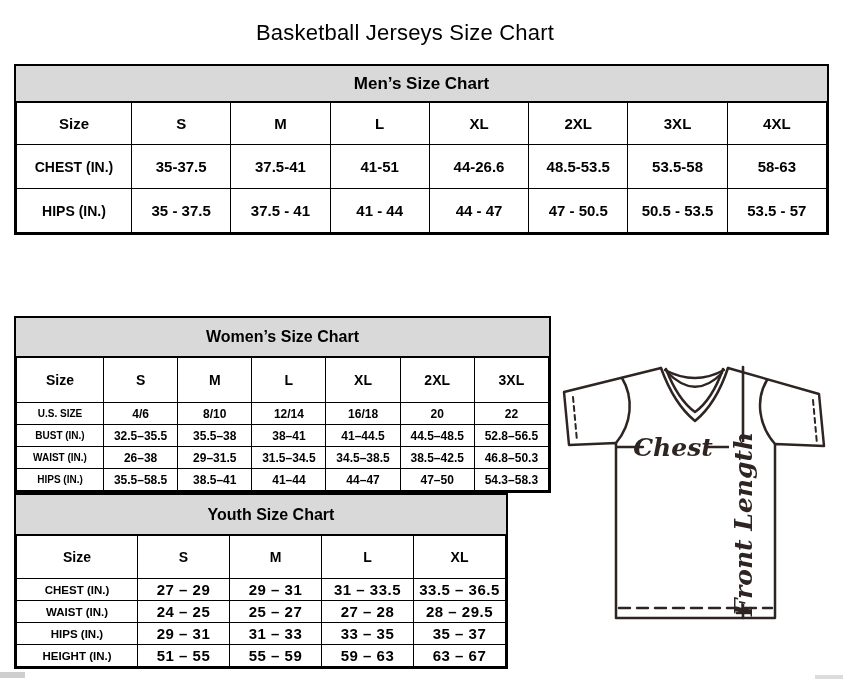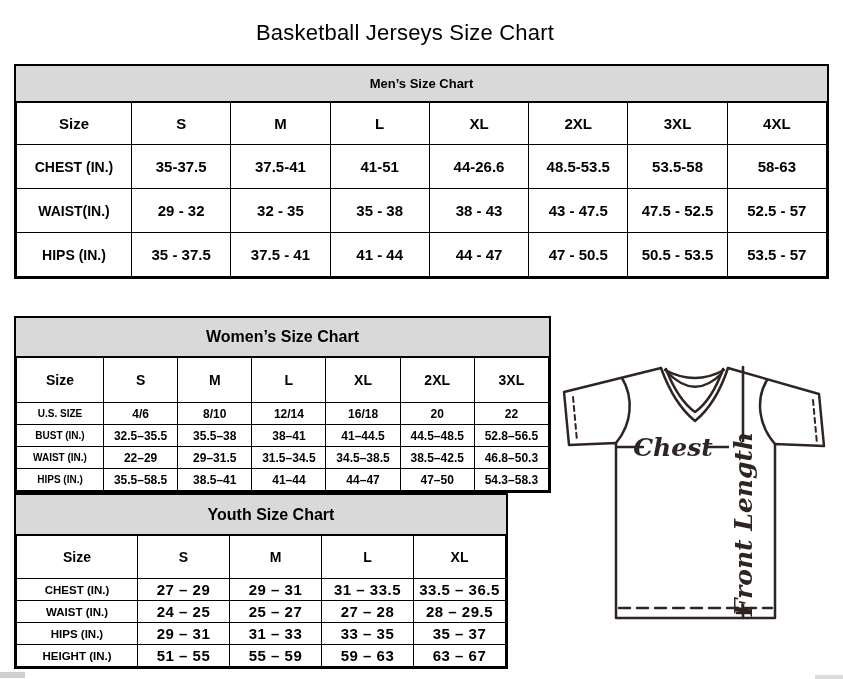--- a/index.html
+++ b/index.html
@@ -38,21 +38,21 @@
     border:1px solid #000;
     text-align:center;
     vertical-align:middle;
     font-weight:bold;
     padding:0 2px;
     overflow:hidden;
     white-space:nowrap;
   }
   
   .mens{left:14px;top:64px;width:815px;}
-  .mens .band{height:35px;line-height:35px;font-size:13px;}
+  .mens .band{height:35px;line-height:35px;font-size:17px;}
   .mens .label-col{width:115px;}
   .mens thead th{height:41px;font-size:15px;}
   .mens tbody th{font-size:14px;}
   .mens tbody td{height:43px;font-size:15px;}
   
   .womens{left:14px;top:316px;width:537px;}
   .womens .band{height:38px;line-height:38px;font-size:16px;}
   .womens .label-col{width:87px;}
   .womens thead th{height:44px;font-size:14px;}
   .womens tbody th{font-size:10px;}
@@ -111,30 +111,20 @@
           <th>CHEST (IN.)</th>
           <td>35-37.5</td>
           <td>37.5-41</td>
           <td>41-51</td>
           <td>44-26.6</td>
           <td>48.5-53.5</td>
           <td>53.5-58</td>
           <td>58-63</td>
         </tr>
         <tr>
-          <th>WAIST(IN.)</th>
-          <td>29 - 32</td>
-          <td>32 - 35</td>
-          <td>35 - 38</td>
-          <td>38 - 43</td>
-          <td>43 - 47.5</td>
-          <td>47.5 - 52.5</td>
-          <td>52.5 - 57</td>
-        </tr>
-        <tr>
           <th>HIPS (IN.)</th>
           <td>35 - 37.5</td>
           <td>37.5 - 41</td>
           <td>41 - 44</td>
           <td>44 - 47</td>
           <td>47 - 50.5</td>
           <td>50.5 - 53.5</td>
           <td>53.5 - 57</td>
         </tr>
       </tbody>
@@ -178,21 +168,21 @@
           <th>BUST (IN.)</th>
           <td>32.5–35.5</td>
           <td>35.5–38</td>
           <td>38–41</td>
           <td>41–44.5</td>
           <td>44.5–48.5</td>
           <td>52.8–56.5</td>
         </tr>
         <tr>
           <th>WAIST (IN.)</th>
-          <td>22–29</td>
+          <td>26–38</td>
           <td>29–31.5</td>
           <td>31.5–34.5</td>
           <td>34.5–38.5</td>
           <td>38.5–42.5</td>
           <td>46.8–50.3</td>
         </tr>
         <tr>
           <th>HIPS (IN.)</th>
           <td>35.5–58.5</td>
           <td>38.5–41</td>

